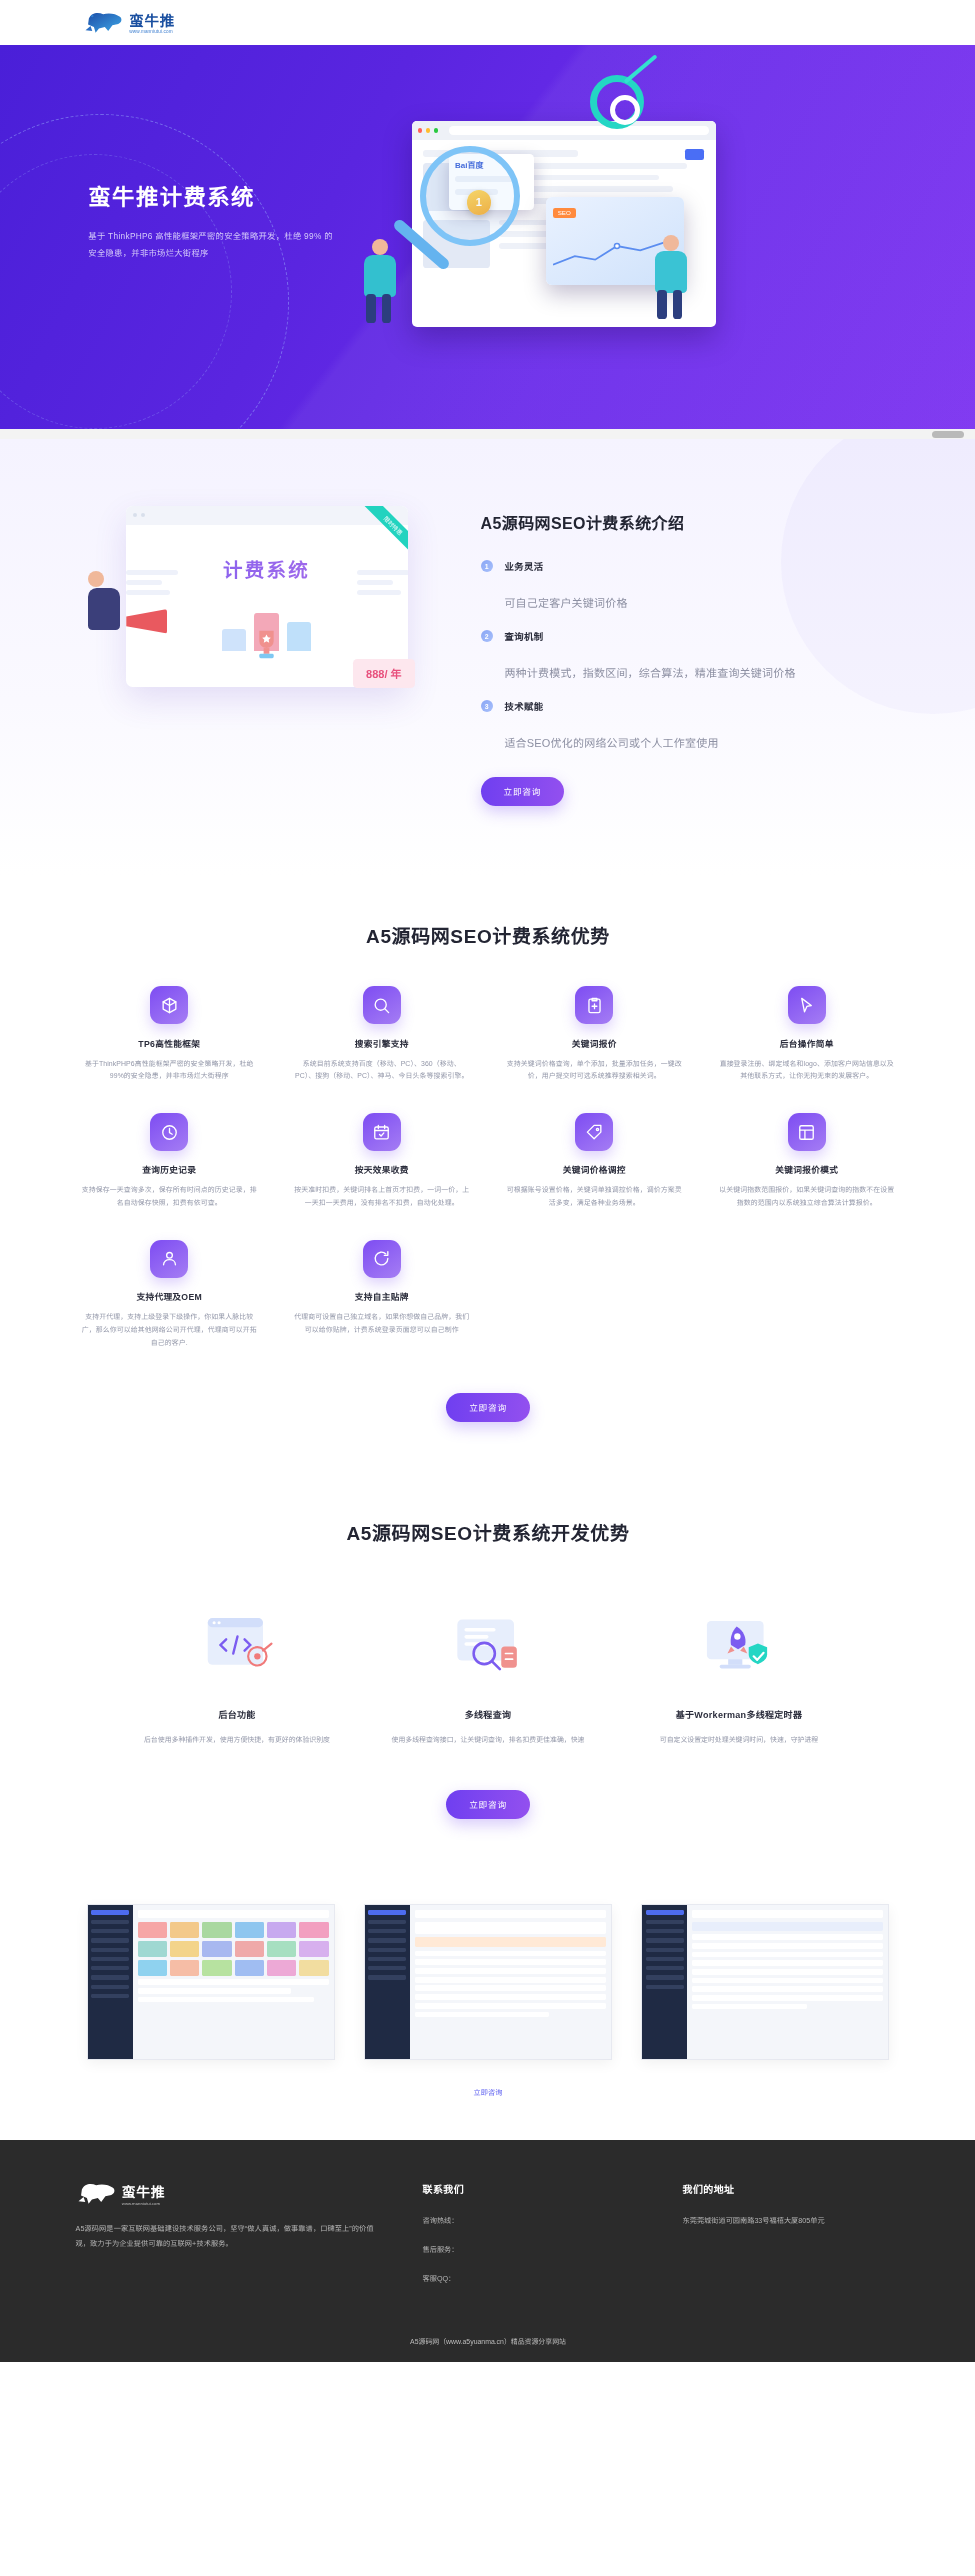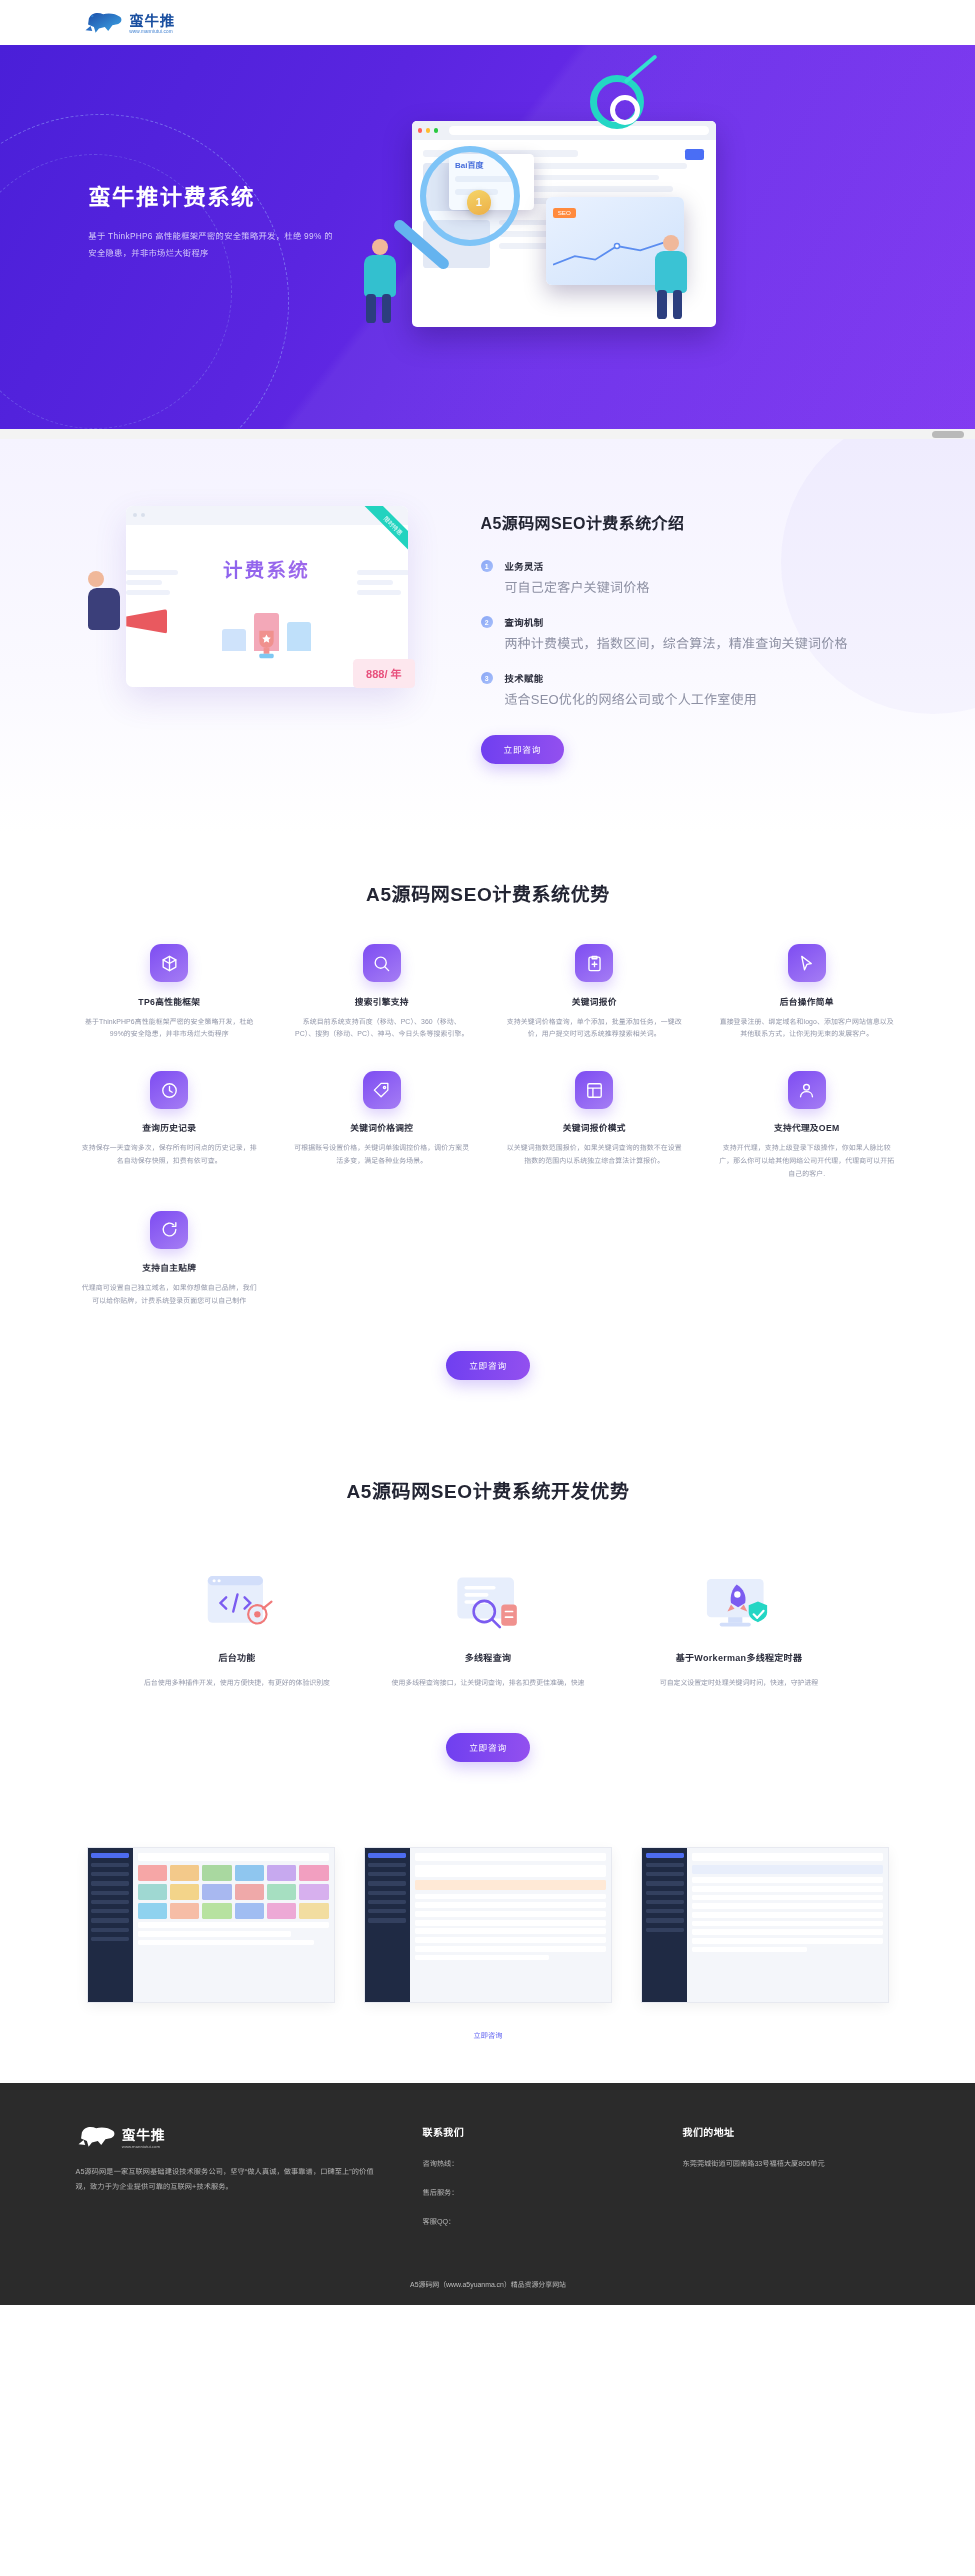--- a/index.html
+++ b/index.html
@@ -117,21 +117,21 @@
   .mega{position:absolute;left:38px;top:38px;width:41px;height:24.6px;background:#e9595f;
     clip-path:polygon(0 30%,100% 0,100% 100%,0 70%);border-radius:2.9px;}
 
   .intro-text{flex:1;padding-top:19px;}
   .intro-h2{font-size:16px;font-weight:700;color:#232533;letter-spacing:0.4px;}
   .intro-list{margin-top:24.6px;}
   .intro-item{display:flex;gap:11.6px;margin-bottom:19px;}
   .num{width:12.3px;height:12.3px;border-radius:50%;background:linear-gradient(140deg,#89a6f5,#a8c0fb);
     color:#fff;font-size:6.9px;display:flex;align-items:center;justify-content:center;flex:none;margin-top:1.4px;font-weight:700;}
   .it-title{font-size:9.4px;font-weight:700;color:#2b2d3c;letter-spacing:0.4px;}
-  .it-desc{margin-top:4px;font-size:13px;color:#8d90a3;letter-spacing:0.2px;}
+  .it-desc{margin-top:21px;font-size:11px;color:#8d90a3;letter-spacing:0.2px;}
   .btn-cta{display:inline-block;margin-top:8.7px;padding:8px 23px;border-radius:16px;
     background:linear-gradient(95deg,#6f3ff0,#9350ef);color:#fff;font-size:8.7px;border:none;cursor:pointer;
     box-shadow:0 5.8px 14.5px rgba(111,63,240,.28);letter-spacing:0.7px;}
 
   
   .adv{padding:46px 0 51px;background:#fff;}
   .sec-title{text-align:center;font-size:19px;font-weight:700;color:#232533;letter-spacing:0.6px;}
   .grid{width:840px;margin:38px auto 0;display:grid;grid-template-columns:repeat(4,1fr);row-gap:30px;column-gap:10px;}
   .card{text-align:center;padding:0 13px;}
   .ic{width:38px;height:38px;margin:0 auto;border-radius:11px;
@@ -140,21 +140,21 @@
   .ic svg{width:19px;height:19px;fill:none;stroke:#fff;stroke-width:1.7;stroke-linecap:round;stroke-linejoin:round;}
   .c-title{margin-top:12.3px;font-size:8.7px;font-weight:700;color:#2b2d3c;letter-spacing:0.3px;}
   .c-desc{margin-top:8px;font-size:6.9px;color:#9296a8;line-height:1.85;letter-spacing:0.1px;}
   .center-btn{text-align:center;margin-top:35px;}
 
   
   .dev{padding:45px 0 56px;background:#fff;}
   .dev-grid{width:724px;margin:56px auto 0;display:grid;grid-template-columns:repeat(3,1fr);gap:29px;}
   .dev-card{text-align:center;padding:0 10px;}
   .dev-ill{height:87px;display:flex;align-items:center;justify-content:center;}
-  .dev-title{margin-top:5px;font-size:9px;font-weight:700;color:#2b2d3c;letter-spacing:0.3px;}
+  .dev-title{margin-top:20px;font-size:9px;font-weight:700;color:#2b2d3c;letter-spacing:0.3px;}
   .dev-desc{margin-top:11.6px;font-size:6.9px;color:#9296a8;line-height:1.9;}
 
   
   .shots{padding:29px 0 43px;background:#fff;}
   .shots-row{width:803px;margin:0 auto;display:flex;gap:29px;justify-content:center;}
   .shot{width:250px;height:156px;background:#fff;border:0.7px solid #e7e9f0;display:flex;overflow:hidden;
     box-shadow:0 4.3px 13px rgba(0,0,0,.06);}
   .shot-side{width:45px;background:#1f2a44;flex:none;padding:5.8px 3.6px;}
   .shot-side i{display:block;height:4.3px;background:#33405f;border-radius:1.4px;margin-bottom:5px;}
   .shot-main{flex:1;background:#f4f6fa;padding:5px;}
@@ -414,20 +414,30 @@
         <div class="ic">
             <svg viewBox="0 0 24 24">
               <circle cx="12" cy="12" r="8.5"></circle>
               <path d="M12 7v5.2l3.4 2"></path>
             </svg>
           </div>
         <div class="c-title">查询历史记录</div>
         <div class="c-desc">支持保存一天查询多次，保存所有时间点的历史记录，排名自动保存快照，扣费有依可查。</div>
       </div>
 
+      <div class="card">
+        <div class="ic">
+            <svg viewBox="0 0 24 24">
+              <rect x="3.5" y="5" width="17" height="15" rx="2"></rect>
+              <path d="M3.5 9.5h17M8 3v4M16 3v4M9.5 14.5l2 2 3.5-4"></path>
+            </svg>
+          </div>
+        <div class="c-title">按天效果收费</div>
+        <div class="c-desc">按天准时扣费，关键词排名上首页才扣费，一词一价，上一天扣一天费用，没有排名不扣费，自动化处理。</div>
+      </div>
 
 
       <div class="card">
         <div class="ic">
             <svg viewBox="0 0 24 24">
               <path d="M3 11.5l8.5-8.5H20v8.5L11.5 20z"></path>
               <circle cx="15.8" cy="8.2" r="1.4"></circle>
             </svg>
           </div>
         <div class="c-title">关键词价格调控</div>

